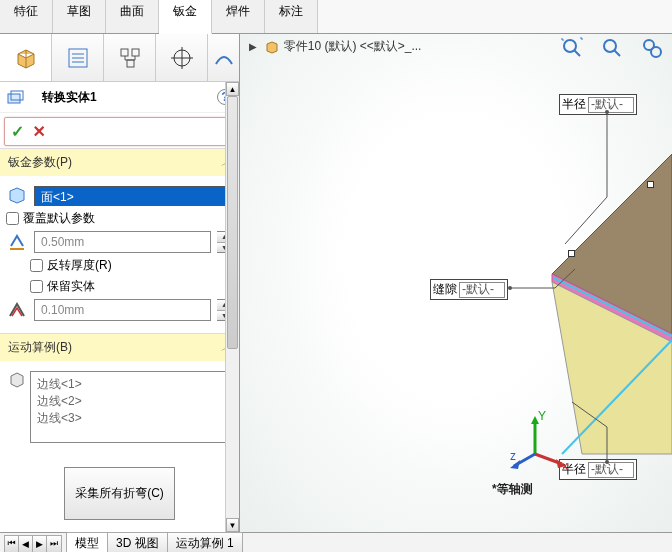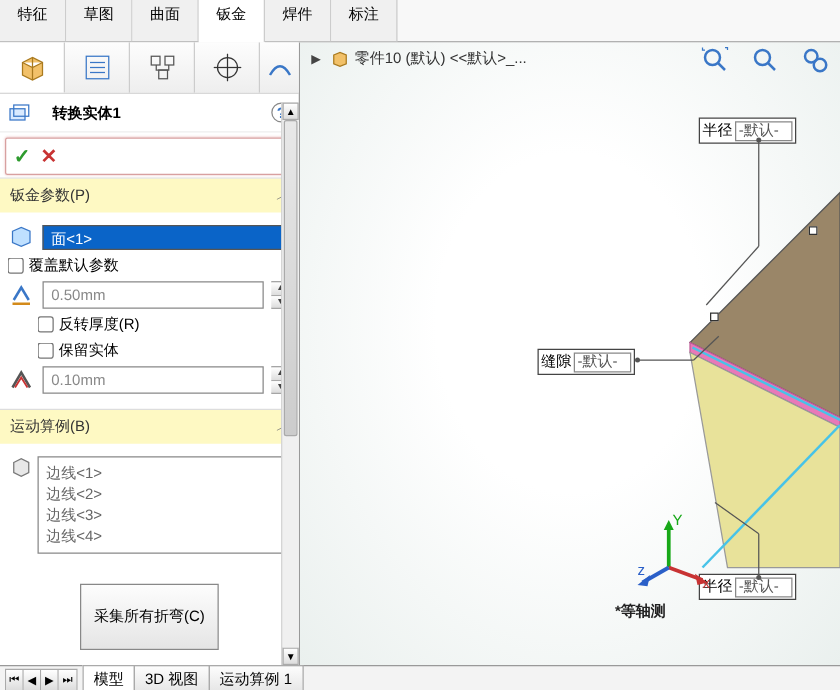--- a/index.html
+++ b/index.html
@@ -184,21 +184,20 @@
           <span class="icon-slot">
               <svg width="20" height="20">
                 <path d="M4 6 L10 3 L16 6 L16 14 L10 17 L4 14 Z" fill="#e8e8e8" stroke="#777"></path>
               </svg>
             </span>
         </div>
         <div class="list-box" style="margin-top:-24px">
           <div>边线&lt;1&gt;</div>
           <div>边线&lt;2&gt;</div>
           <div>边线&lt;3&gt;</div>
-          <div>边线&lt;4&gt;</div>
         </div>
         <button class="collect-btn">采集所有折弯(C)</button>
       </div>
     </div>
 
     <div class="panel-scroll">
       <div class="scroll-btn">▲</div>
       <div class="scroll-track">
           <div class="scroll-thumb"></div>
         </div>

